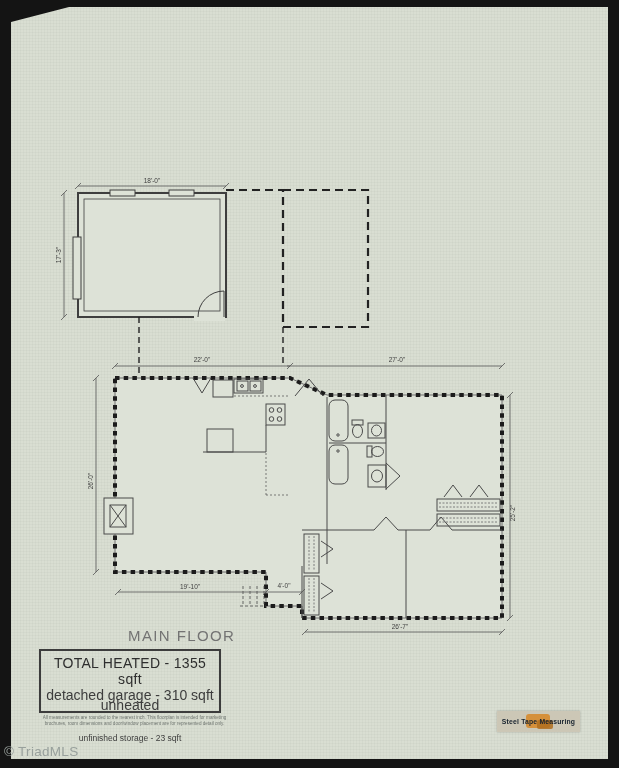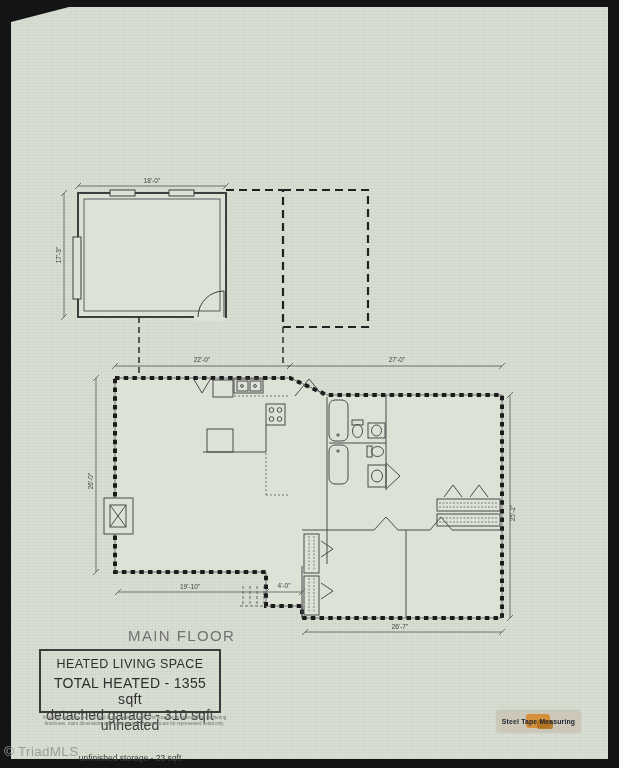--- a/index.html
+++ b/index.html
@@ -203,21 +203,20 @@
     <text transform="translate(515,513) rotate(-90)" font-size="6.5" fill="#3f3f3f" text-anchor="middle">25'-2"</text>
     <text x="190" y="589" font-size="6.5" fill="#3f3f3f" text-anchor="middle">19'-10"</text>
     <text x="284" y="588" font-size="6.5" fill="#3f3f3f" text-anchor="middle">4'-0"</text>
     <text x="400" y="629" font-size="6.5" fill="#3f3f3f" text-anchor="middle">26'-7"</text>
   </svg>
 
 
   <div id="main-floor-label" class="txt">MAIN FLOOR</div>
 
   <div id="summary-box">
-    <div class="s-title">HEATED LIVING SPACE</div>
     <div class="s-total">TOTAL HEATED - 1355 sqft</div>
     <div class="s-d1">detached garage - 310 sqft unheated</div>
     <div class="s-d2">unfinished storage - 23 sqft</div>
   </div>
 
   <div id="disclaimer" class="txt">All measurements are rounded to the nearest inch. This floorplan is intended for marketing
 brochures, room dimensions and door/window placement are for represented detail only.</div>
 
 
   <div id="logo">

